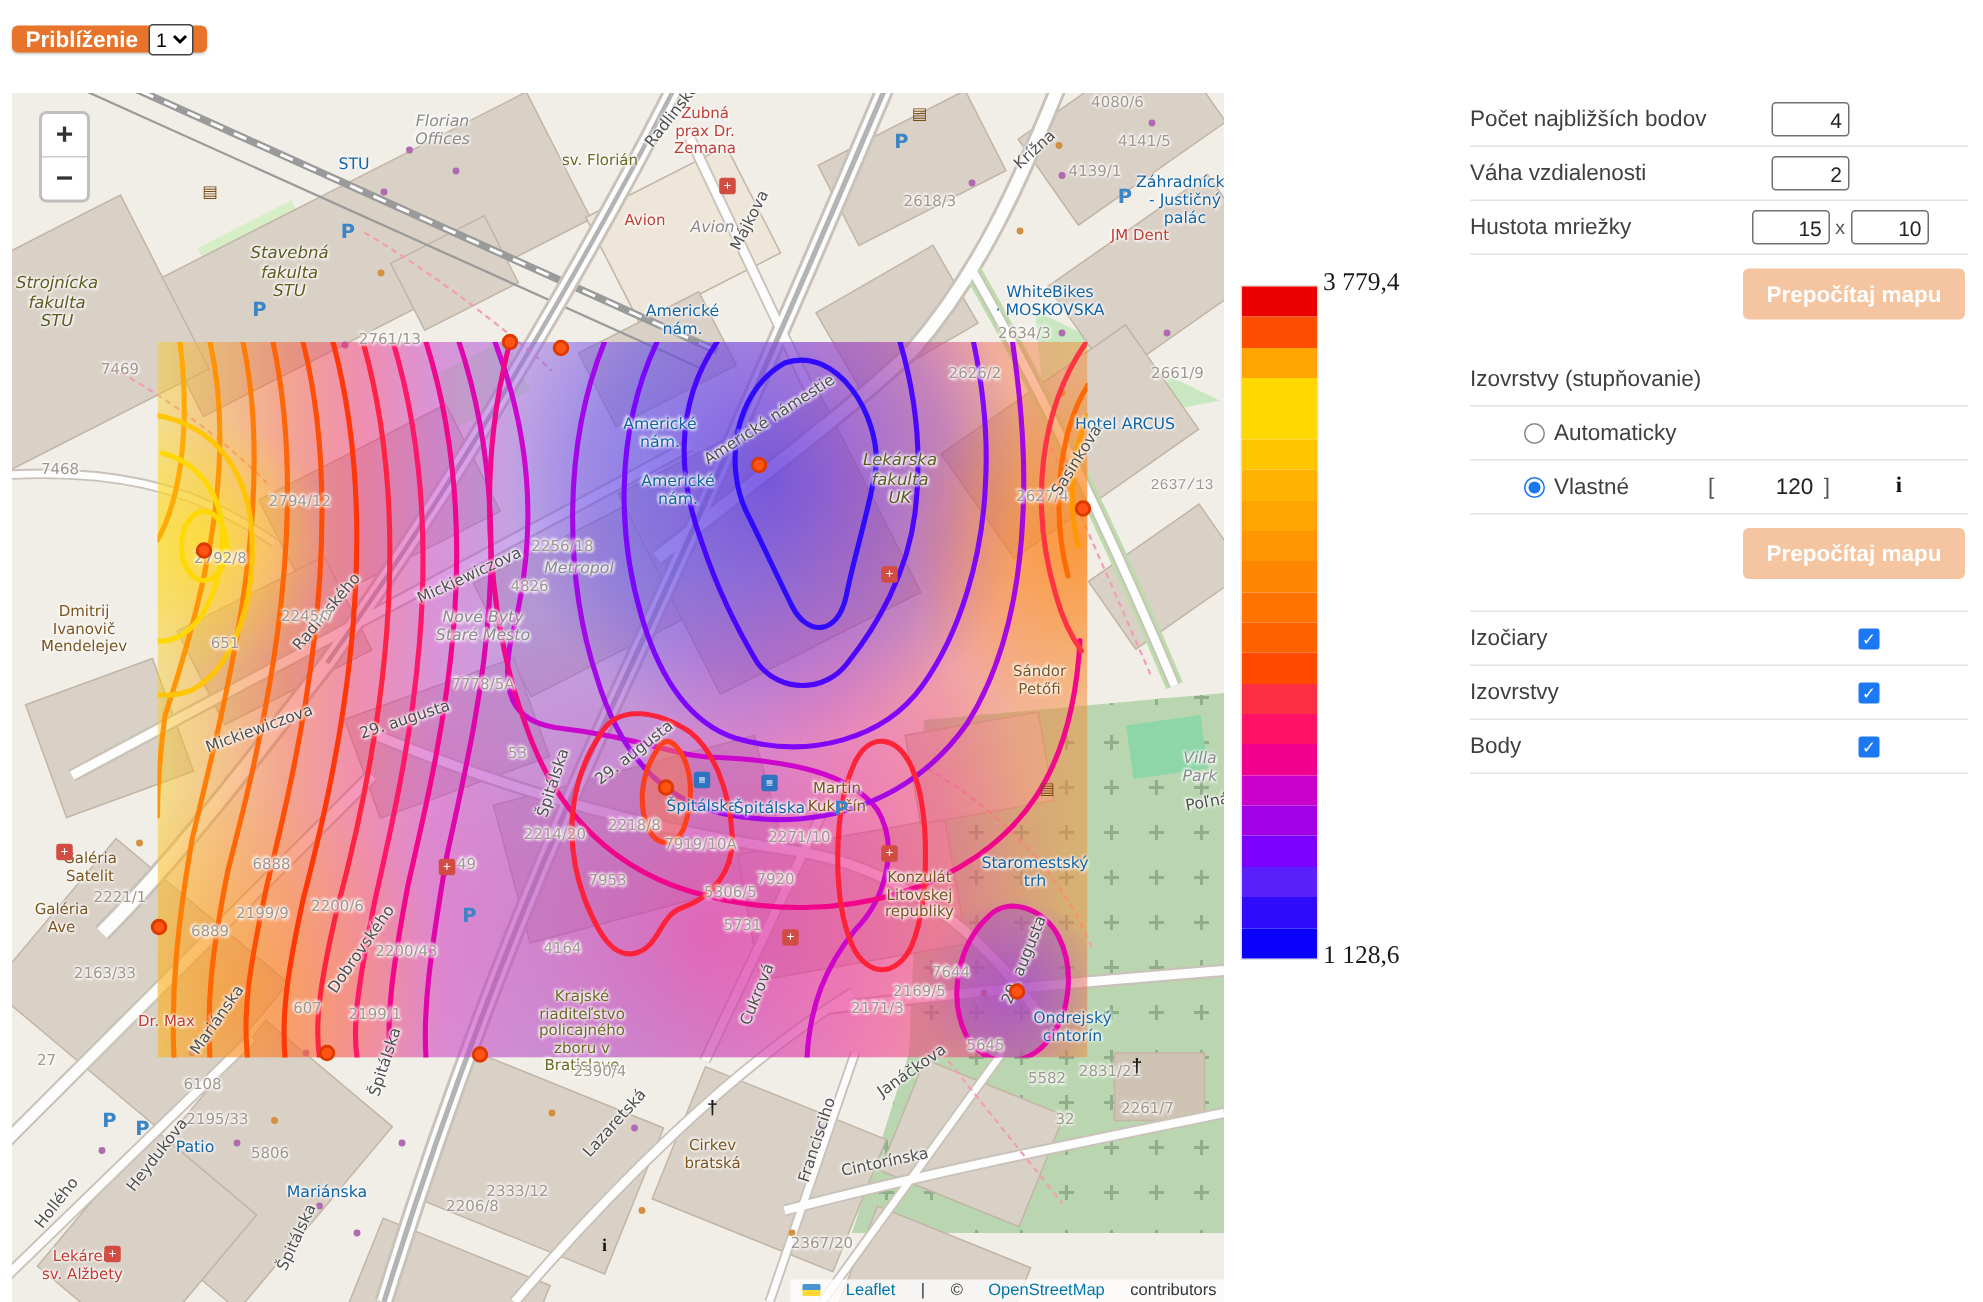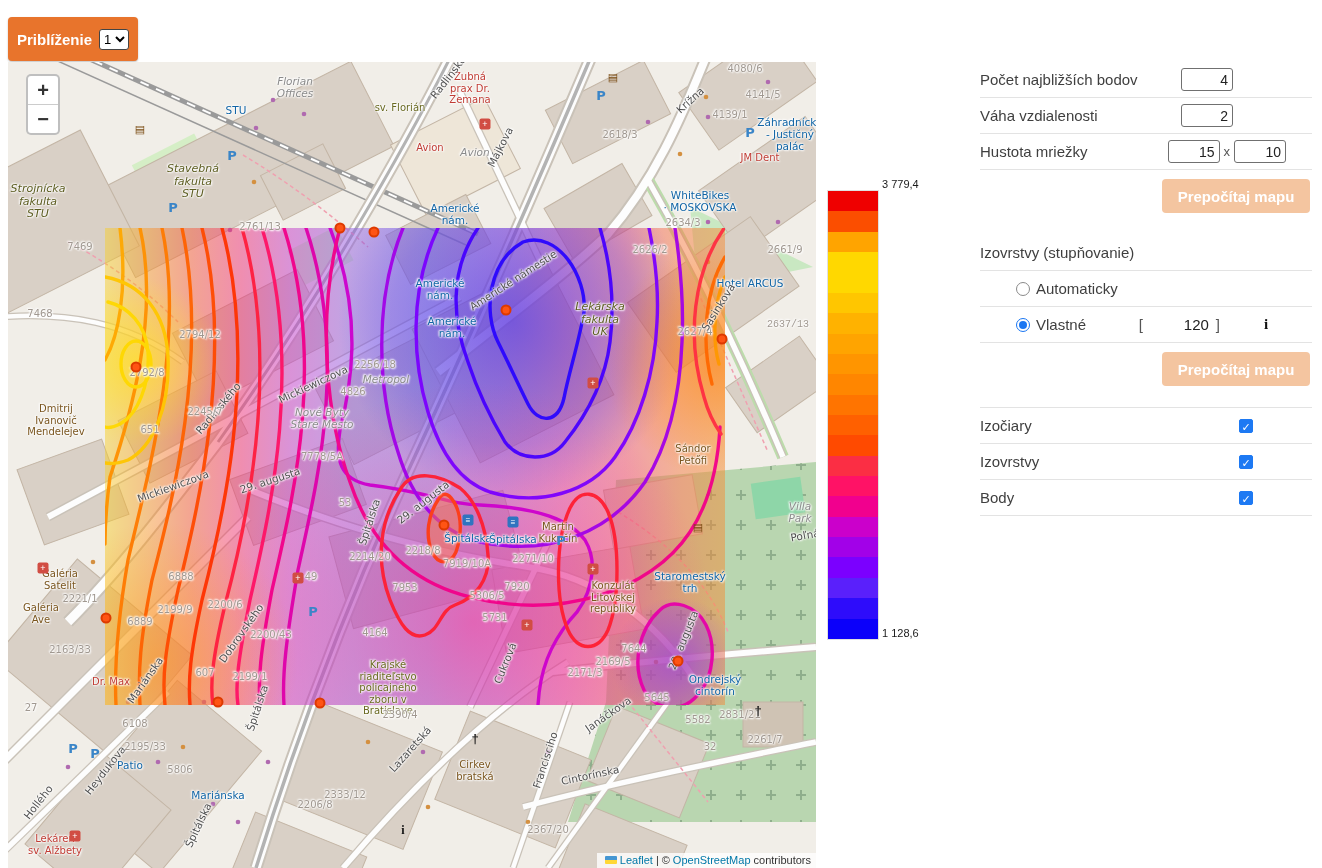--- a/index.html
+++ b/index.html
@@ -1,18 +1,18 @@
 <!DOCTYPE html>
 <html><head>
 <meta charset="utf-8">
 <style>
   html,body{margin:0;padding:0;background:#fff;width:1322px;height:868px;overflow:hidden;
     font-family:"Liberation Sans",sans-serif;position:relative}
   
-  .topctl{position:absolute;left:8px;top:17px;background:#e8742c;border-radius:4px;height:44px;
+  .topctl{position:absolute;left:8px;top:17px;background:#e8742c;border-radius:4px;height:18px;
     display:flex;align-items:center;padding:0 9px;gap:7px;box-shadow:0 1px 2px rgba(0,0,0,.25)}
   .topctl .lbl{color:#fff;font-weight:bold;font-size:15px}
   .topctl select{font-size:13px;height:21px;border:1px solid #444;border-radius:3px;background:#fff}
   
   #map{position:absolute;left:8px;top:62px;width:808px;height:806px;background:#f1eee8;overflow:hidden}
   #map svg{position:absolute;left:0;top:0}
   .ml{position:absolute;white-space:pre;text-align:center;pointer-events:none;line-height:1.15;
     font-family:"DejaVu Sans",sans-serif;
     text-shadow:0 0 2px #fff,0 0 2px #fff,1px 1px 2px #fff,-1px -1px 2px #fff}
   .ml.street{font-size:10.5px;color:#4f4f4f}
@@ -35,31 +35,31 @@
   .pt{position:absolute;width:11px;height:11px;border-radius:50%;background:#ff5414;
     border:2px solid #dd3a00;transform:translate(-50%,-50%);box-sizing:border-box}
   
   .zoomctl{position:absolute;left:18px;top:12px;width:30px;border:2px solid rgba(0,0,0,.25);
     border-radius:5px;background:#fff;z-index:40}
   .zoomctl .zb{width:30px;height:28px;display:flex;align-items:center;justify-content:center;
     font-size:20px;font-weight:bold;color:#333;cursor:pointer;user-select:none}
   .zoomctl .zb:first-child{border-bottom:1px solid #ccc}
   
   .attrib{position:absolute;right:0;bottom:0;background:rgba(255,255,255,.78);font-size:11px;
-    color:#333;display:flex;align-items:center;gap:3px;padding:1px 5px 2px 8px;z-index:40}
+    color:#333;display:flex;align-items:center;gap:17px;padding:1px 5px 2px 8px;z-index:40}
   .attrib .link{color:#0078a8}
   .flag{display:inline-block;width:12px;height:8px;border-radius:1px;
     background:linear-gradient(#4596d2 50%,#ffd836 50%)}
   
   #legend{position:absolute;left:827px;top:178px;width:120px;height:470px}
   #legend .bar{position:absolute;left:0;top:12px;width:50px;height:448px;display:flex;
     flex-direction:column;border:1px solid #e0e0e0}
   #legend .band{flex:1}
-  #legend .lmax,#legend .lmin{position:absolute;left:55px;font-size:11px;color:#1a1a1a;
-    font-family:Liberation Sans, sans-serif}
+  #legend .lmax,#legend .lmin{position:absolute;left:55px;font-size:17px;color:#1a1a1a;
+    font-family:Liberation Serif, serif}
   #legend .lmax{top:0}
   #legend .lmin{top:449px}
   
   #panel{position:absolute;left:980px;top:62px;width:332px;color:#3f3f3f;font-size:15px}
   .prow{height:35px;display:flex;align-items:center;border-bottom:1px solid #e3e3e3}
   .plabel{flex:0 0 auto}
   .sp{flex:1}
   input.num{width:42px;height:21px;border:1px solid #707070;border-radius:3px;text-align:right;
     font-size:14px;padding:0 4px;font-family:"Liberation Sans",sans-serif;color:#222}
   .times{margin:0 4px;color:#555;font-size:13px}

